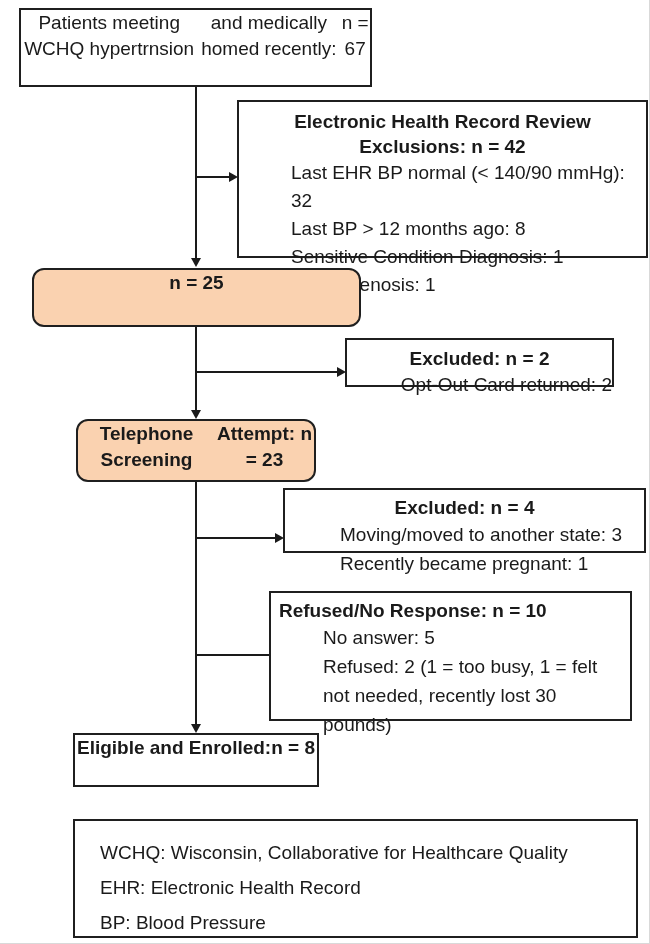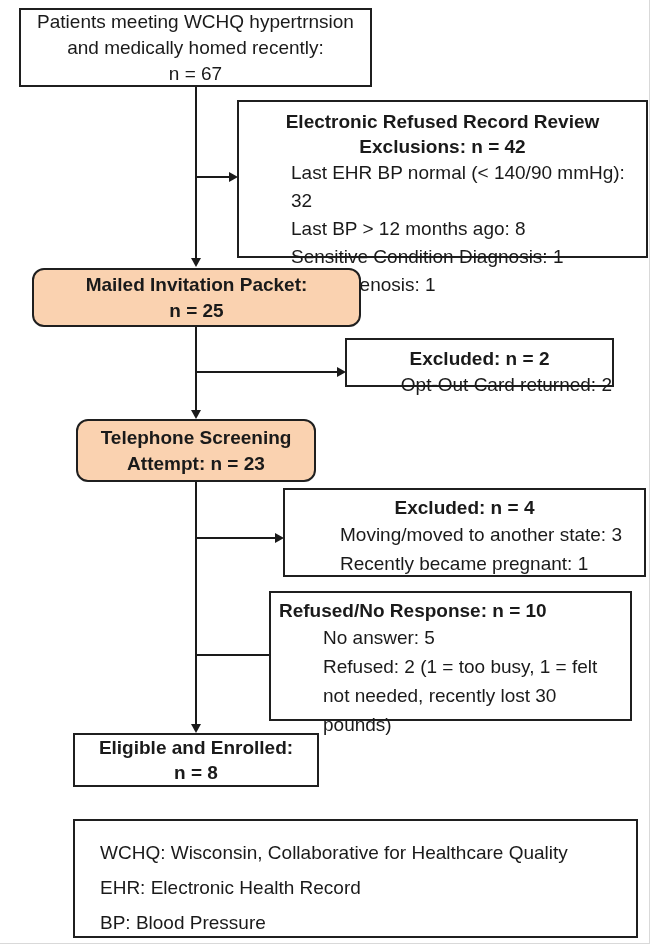--- a/index.html
+++ b/index.html
@@ -19,35 +19,35 @@
     box-sizing:border-box;
     border:2px solid #1f1f1f;
     background:#ffffff;
     font-size:19px;
     line-height:26px;
   }
   .rounded{
     border-radius:12px;
     background:#FAD2B0;
   }
-  .center{display:flex;flex-direction:column;justify-content:center;text-align:center;}
+  .center{display:flex;flex-direction:row;justify-content:center;text-align:center;}
   .bold{font-weight:bold;}
   .title-line{text-align:center;font-weight:bold;line-height:25px;}
   .item{line-height:28px;}
   svg.connectors{position:absolute;left:0;top:0;pointer-events:none;}
 
   
   #start-box    {left:19px;  top:8px;   width:353px; height:79px;}
   #ehr-box      {left:237px; top:100px; width:411px; height:158px; padding:7px 8px 0 8px;}
   #ehr-box .item{padding-left:44px;}
   #mailed-box   {left:32px;  top:268px; width:329px; height:59px;}
   #optout-box   {left:345px; top:338px; width:269px; height:49px; padding-top:6px;}
   #optout-box .item{text-align:right;}
   #phone-box    {left:76px;  top:419px; width:240px; height:63px;}
-  #excl4-box    {left:283px; top:488px; width:363px; height:89px; padding:5px 6px 0 6px;}
+  #excl4-box    {left:283px; top:488px; width:363px; height:65px; padding:5px 6px 0 6px;}
   #excl4-box .item{padding-left:49px;line-height:29px;}
   #refused-box  {left:269px; top:591px; width:363px; height:130px; padding:5px 6px 0 6px;}
   #refused-box .title-line{text-align:left;padding-left:2px;}
   #refused-box .item{padding-left:46px;line-height:29px;}
   #enrolled-box {left:73px;  top:733px; width:246px; height:54px; line-height:25px;}
   #legend-box   {left:73px;  top:819px; width:565px; height:119px; padding:14px 22px 0 25px;}
   #legend-box .item{line-height:35px;}
 </style>
 </head>
 <body>
@@ -75,30 +75,29 @@
     </g>
   </svg>
 
   <div class="box center" id="start-box">
     <div>Patients meeting WCHQ hypertrnsion</div>
     <div>and medically homed recently:</div>
     <div>n = 67</div>
   </div>
 
   <div class="box" id="ehr-box">
-    <div class="title-line">Electronic Refused Record Review</div>
+    <div class="title-line">Electronic Health Record Review</div>
     <div class="title-line">Exclusions: n = 42</div>
     <div class="item">Last EHR BP normal (&lt; 140/90 mmHg): 32</div>
     <div class="item">Last BP &gt; 12 months ago: 8</div>
     <div class="item">Sensitive Condition Diagnosis: 1</div>
     <div class="item">Aortic stenosis: 1</div>
   </div>
 
   <div class="box rounded center bold" id="mailed-box">
-    <div>Mailed Invitation Packet:</div>
     <div>n = 25</div>
   </div>
 
   <div class="box" id="optout-box">
     <div class="title-line">Excluded: n = 2</div>
     <div class="item">Opt-Out Card returned: 2</div>
   </div>
 
   <div class="box rounded center bold" id="phone-box">
     <div>Telephone Screening</div>

